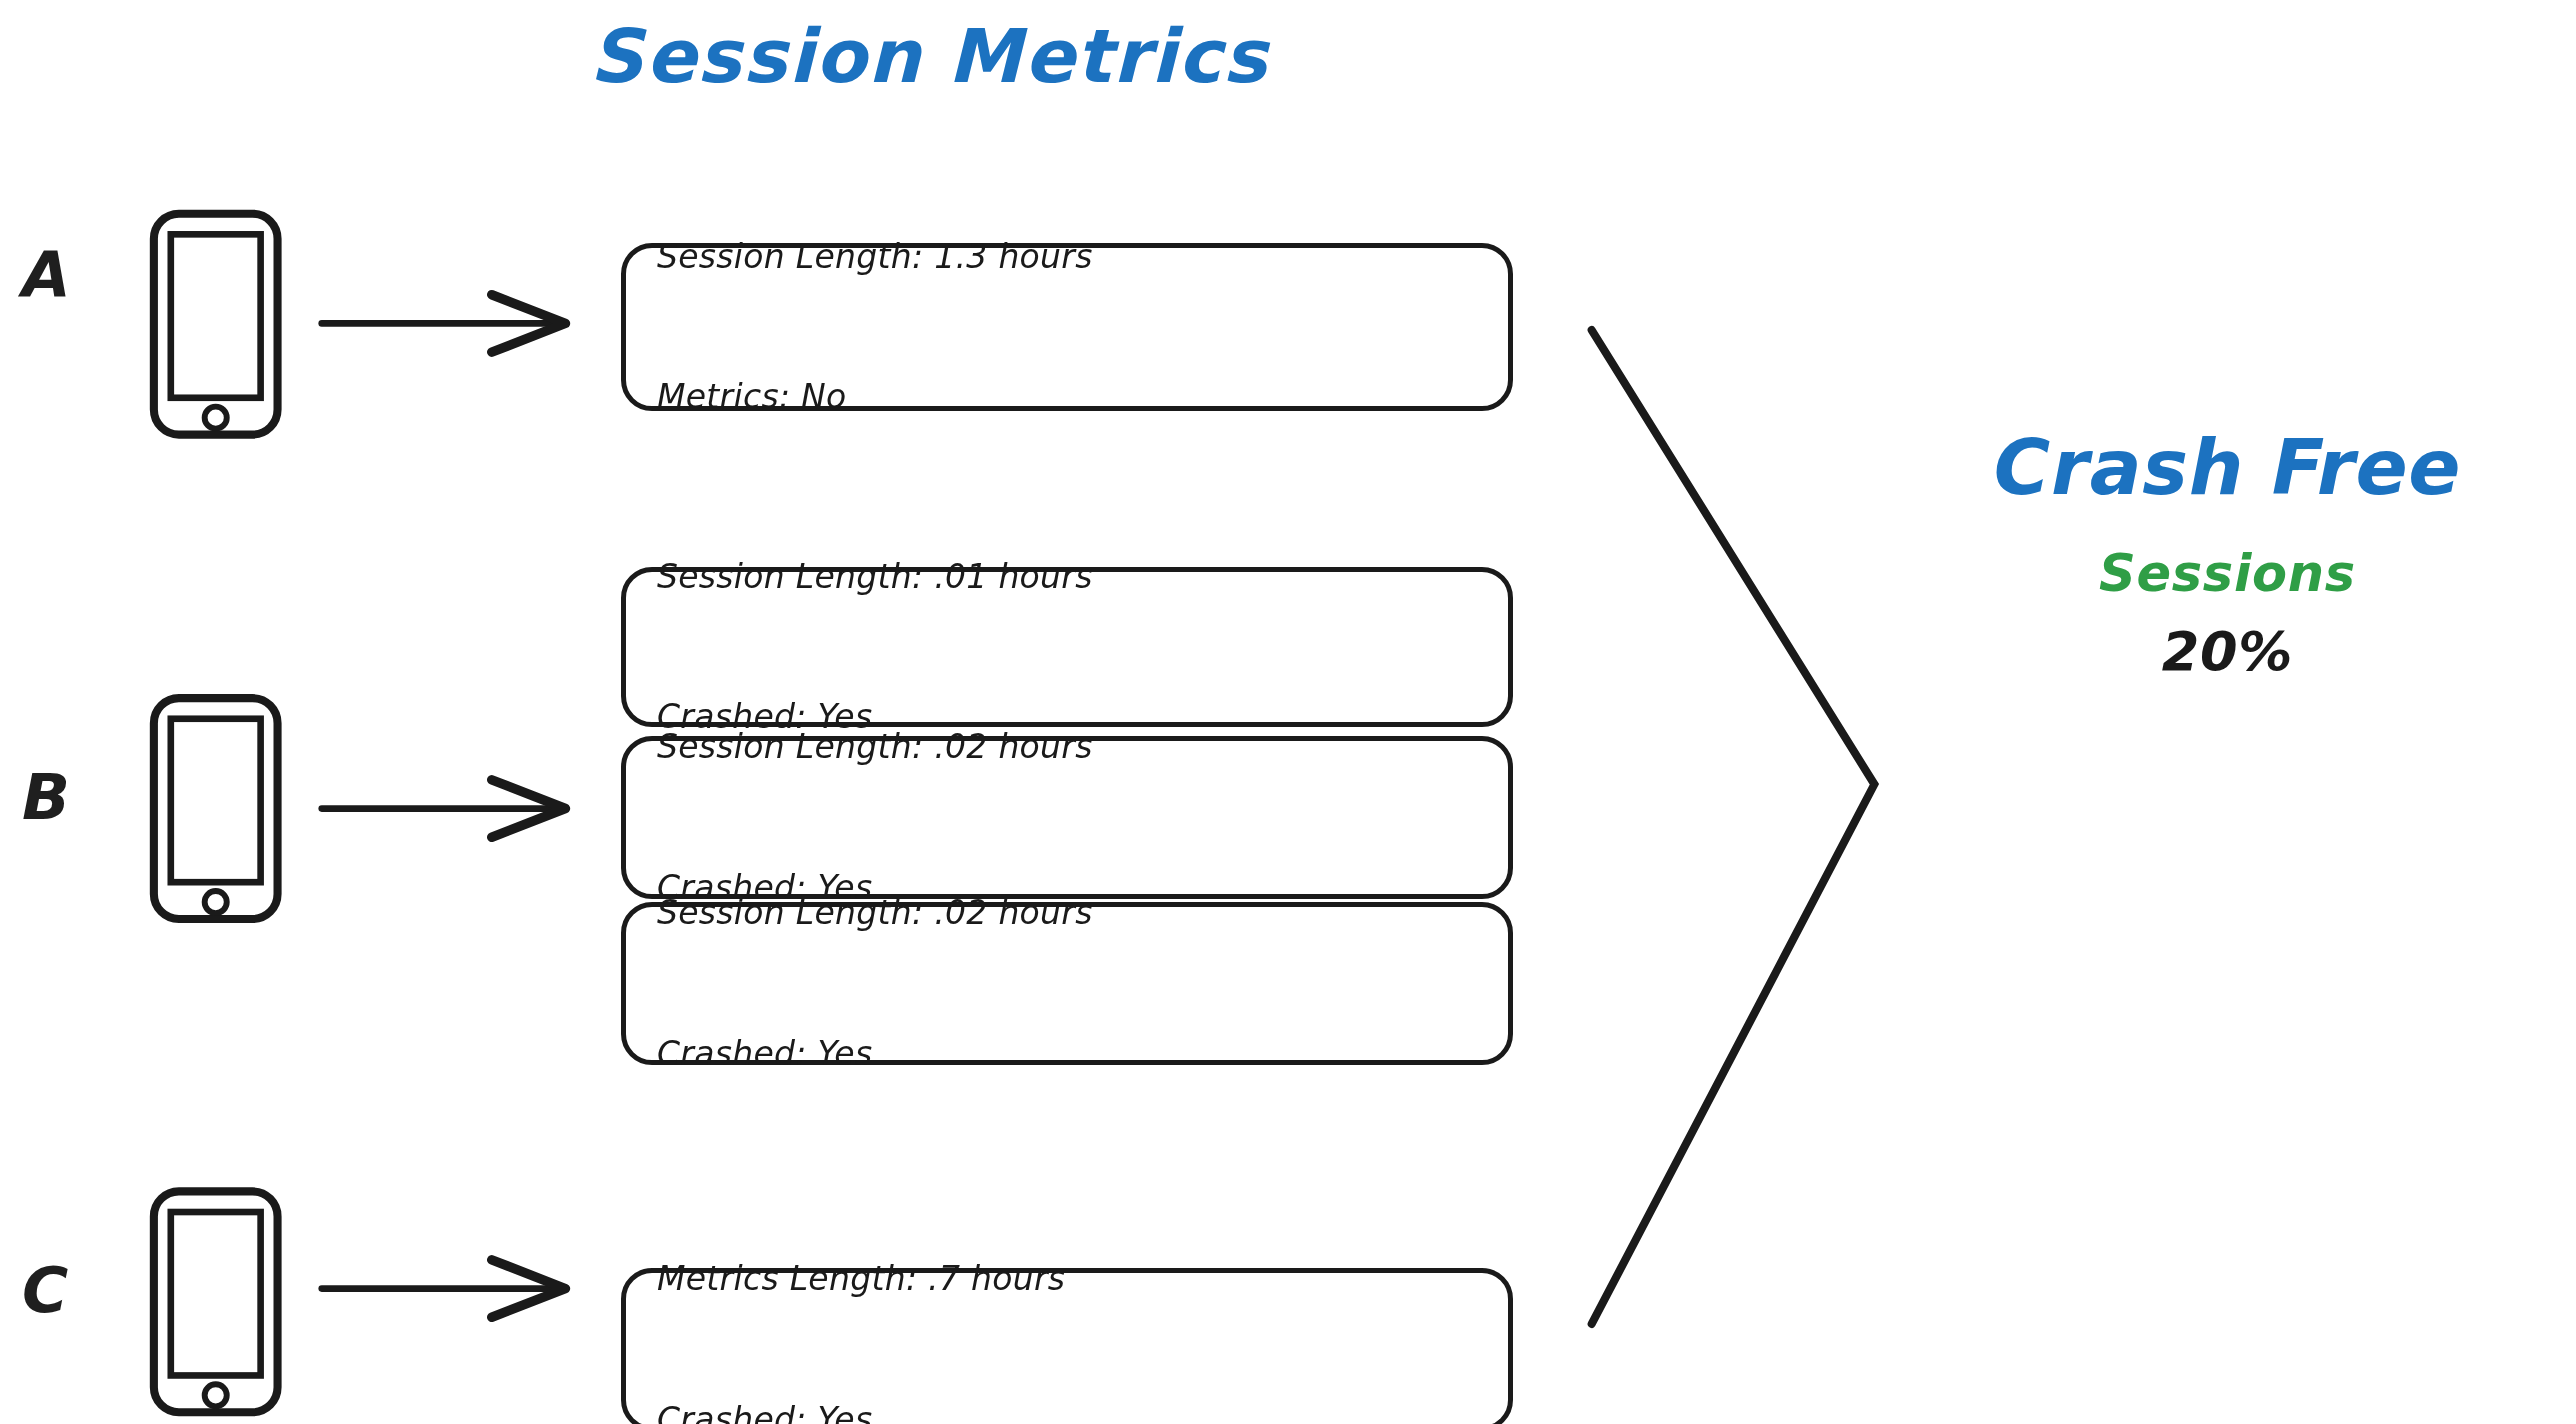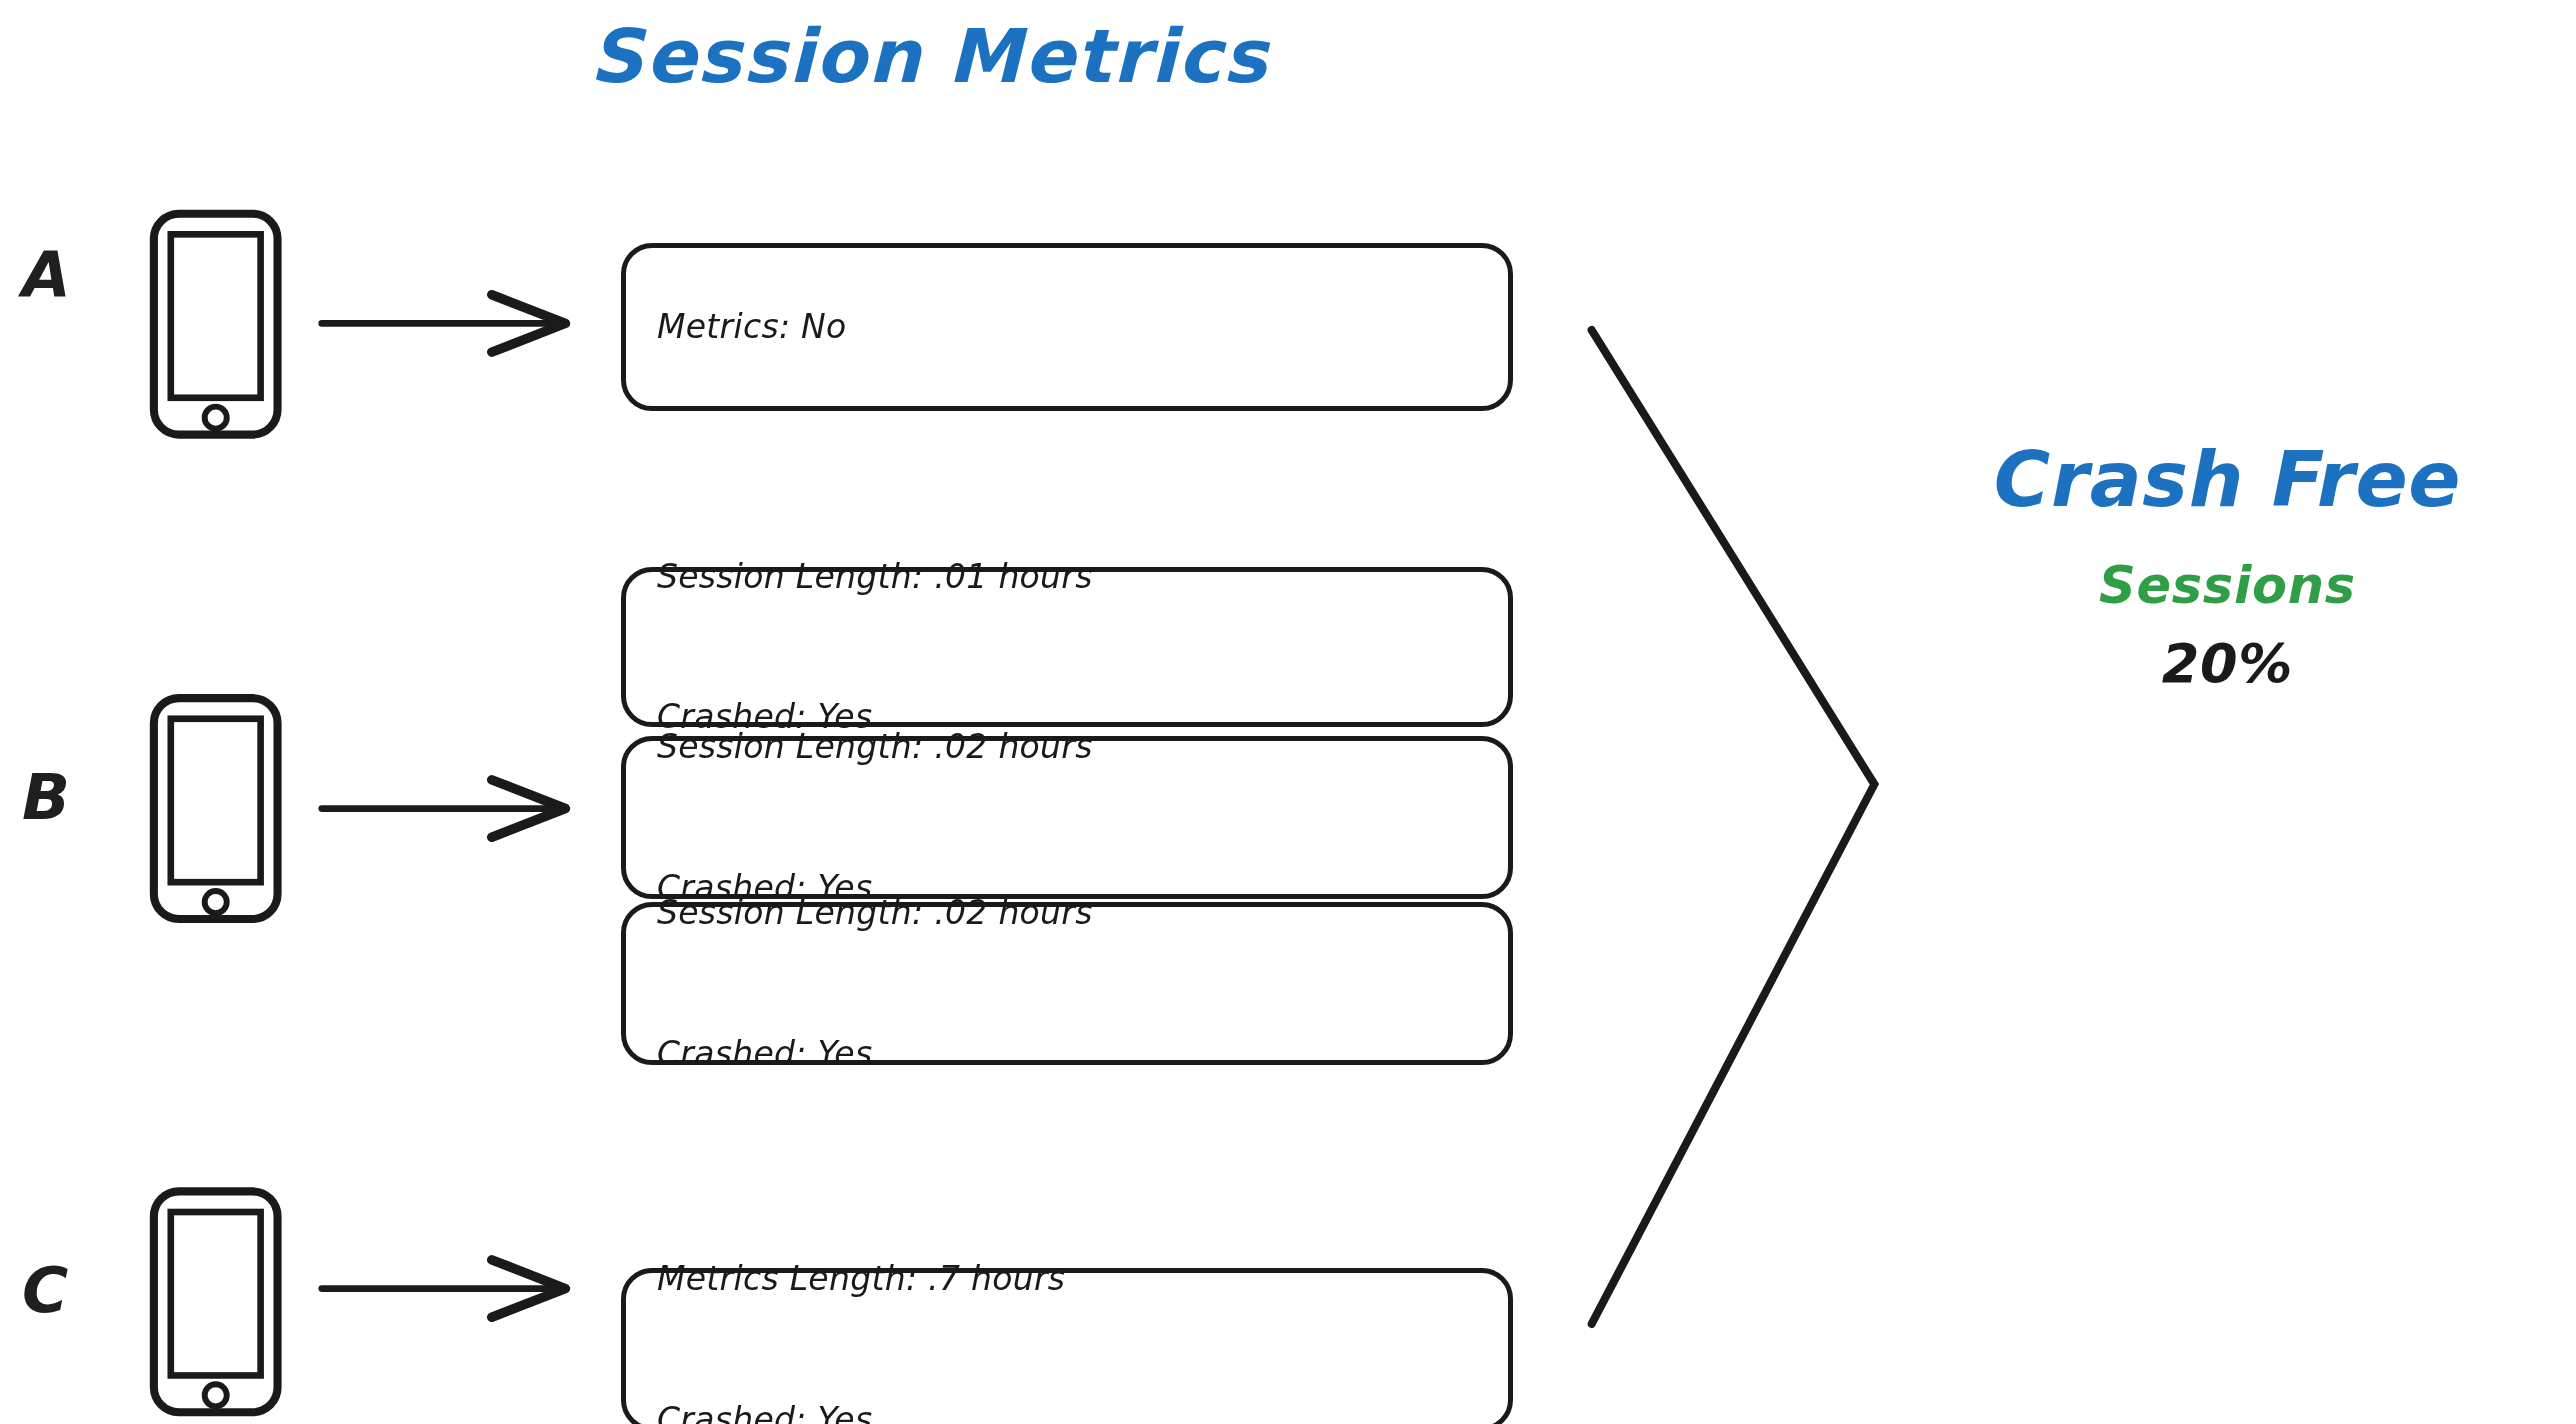--- a/index.html
+++ b/index.html
@@ -69,21 +69,21 @@
     line-height: 1.42;
     color: #1a1a1a;
     font-style: italic;
     letter-spacing: 0.3px;
   }
   .box-text .ln { display: block; white-space: pre; }
 
   .result-block {
     position: absolute;
     left: 1885px;
-    top: 440px;
+    top: 428px;
     width: 685px;
     text-align: center;
   }
   .res-line1 {
     font-size: 77px;
     font-weight: 700;
     font-style: italic;
     color: #1c72c0;
     letter-spacing: 0.7px;
     line-height: 1.05;
@@ -150,20 +150,21 @@
     <g>
       <line x1="437" y1="1750" x2="762" y2="1750" stroke="#1a1a1a" stroke-width="9" stroke-linecap="round"></line>
       <polyline points="668,1711 768,1750 668,1789" fill="none" stroke="#1a1a1a" stroke-width="13" stroke-linecap="round" stroke-linejoin="round"></polyline>
     </g>
 
     <polyline points="2162,448 2546,1065 2162,1798" fill="none" stroke="#1a1a1a" stroke-width="11" stroke-linecap="round" stroke-linejoin="miter"></polyline>
   </svg>
 
   <div class="box" style="left:621px; top:243px; width:892px; height:168px;">
     <div class="box-text hand">
+      <span class="ln">Session Length: 1.3 hours</span>
       <span class="ln">Metrics: No</span>
     </div>
   </div>
 
   <div class="box" style="left:621px; top:567px; width:892px; height:160px;">
     <div class="box-text hand">
       <span class="ln">Session Length: .01 hours</span>
       <span class="ln">Crashed: Yes</span>
     </div>
   </div>

